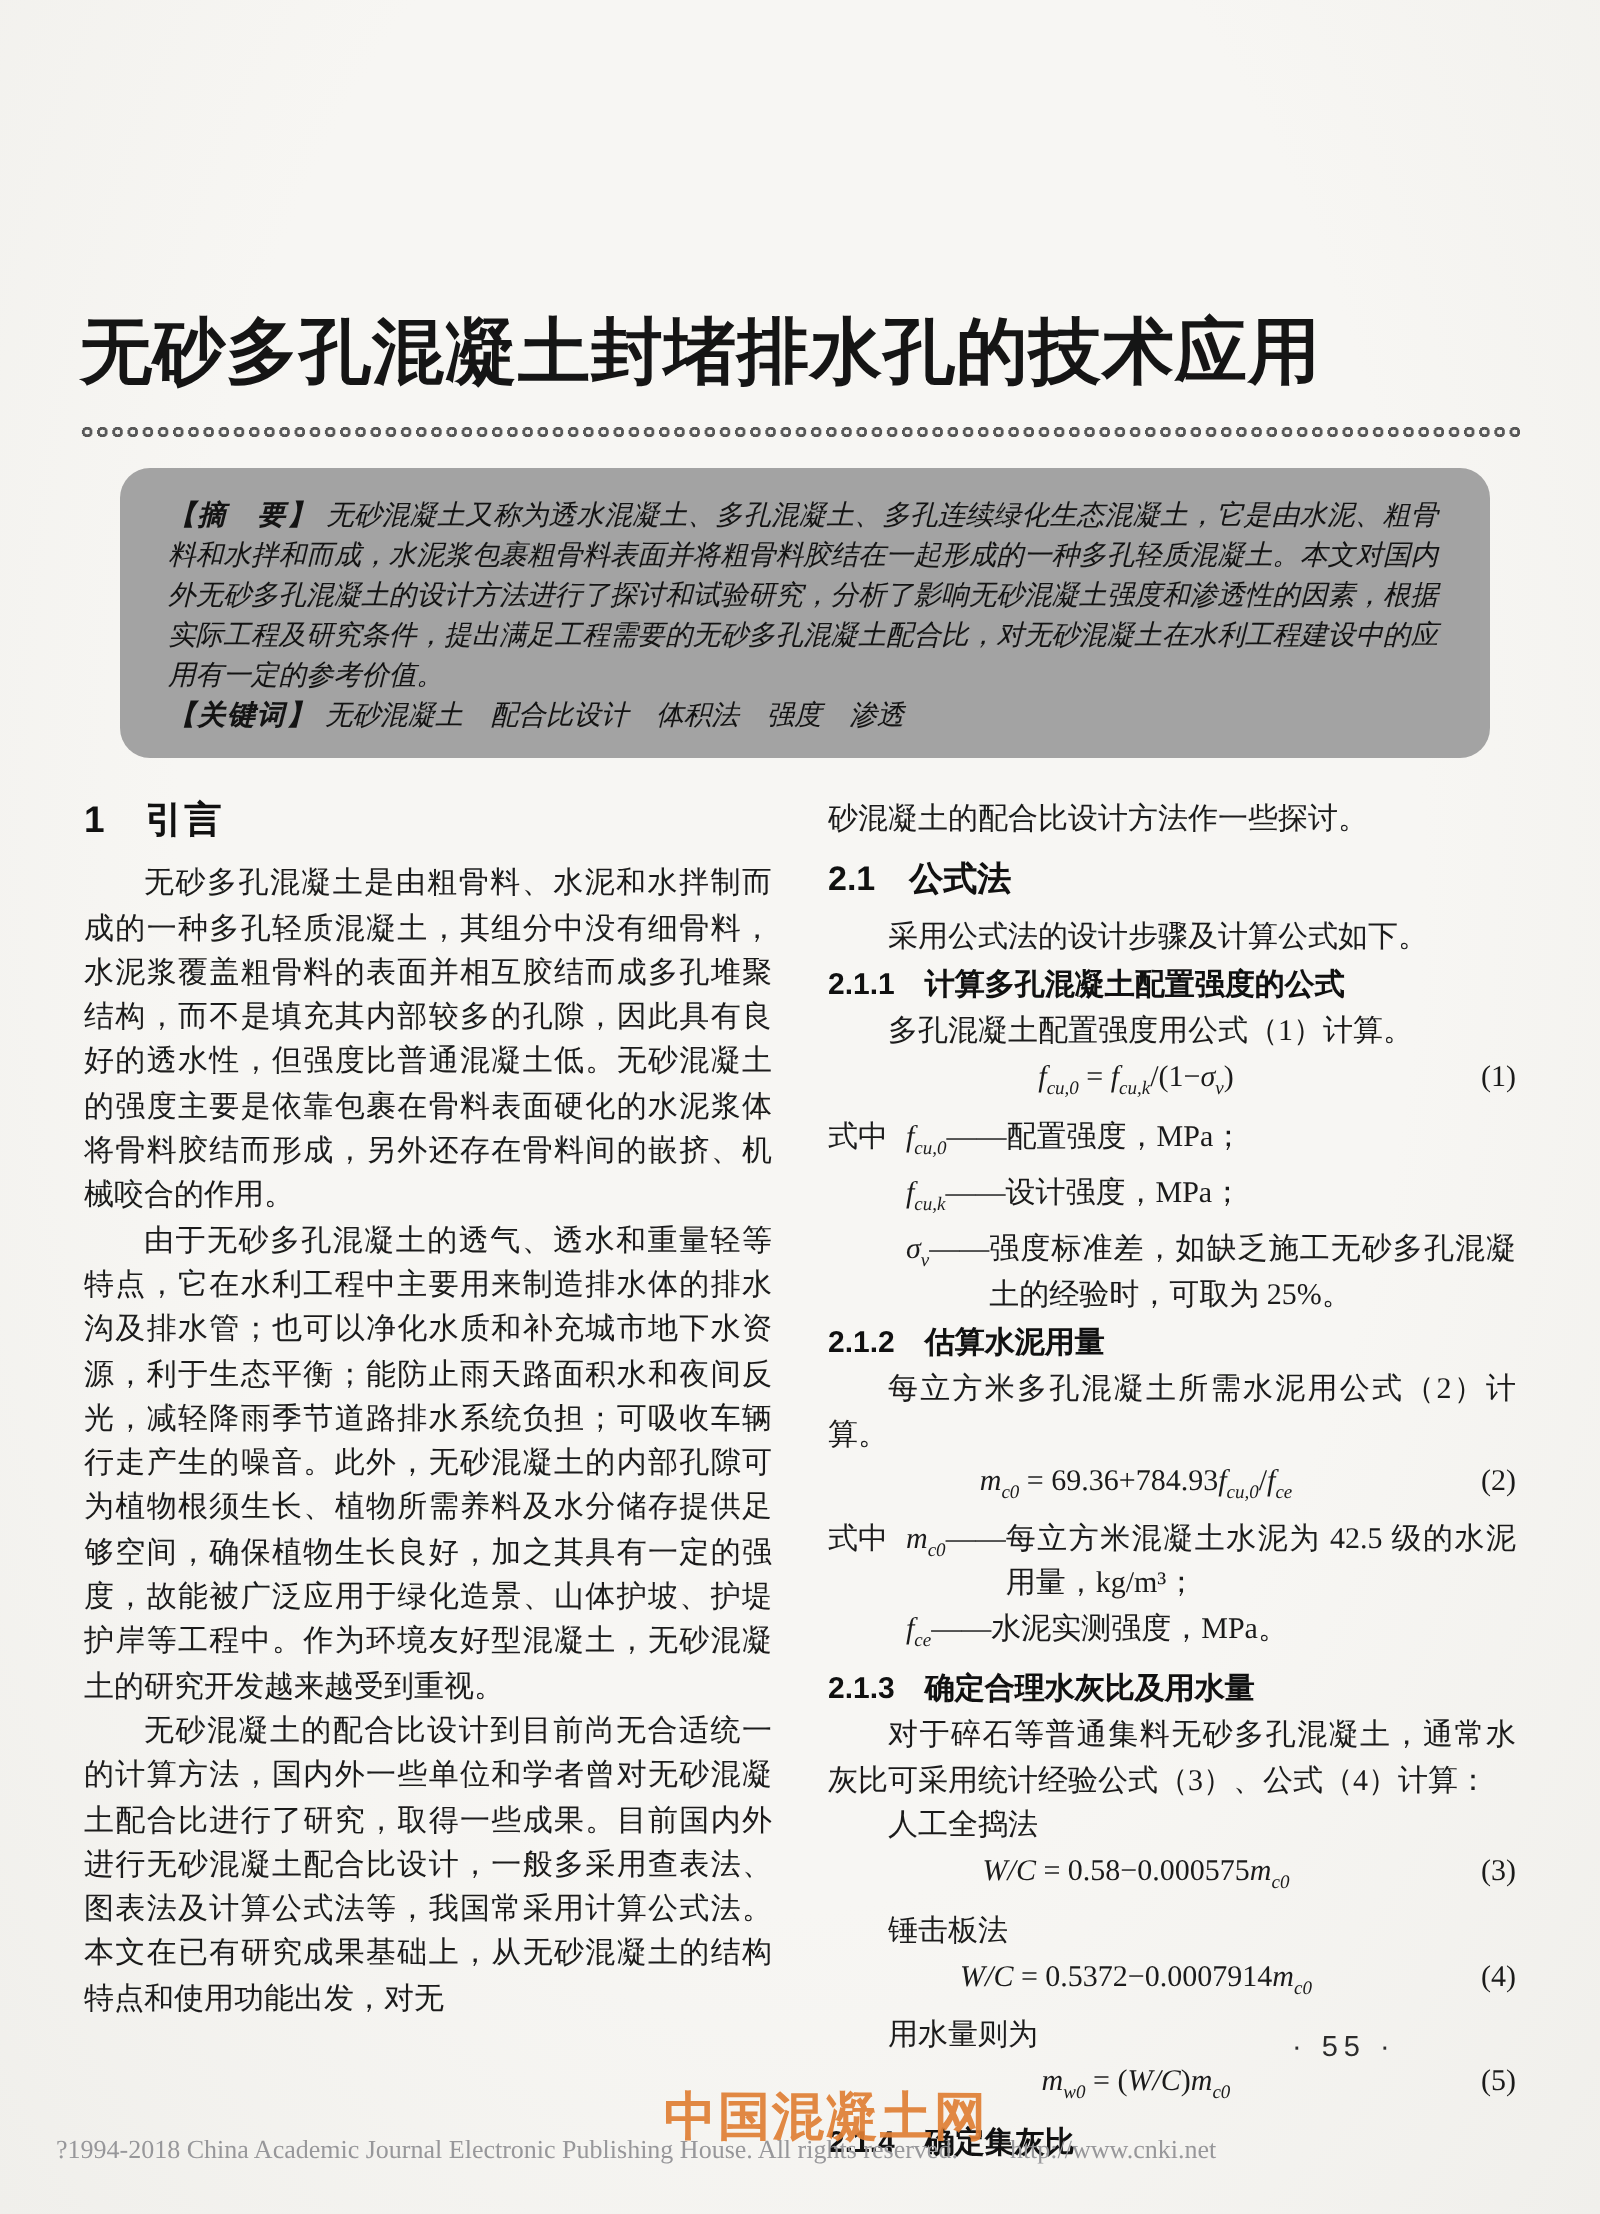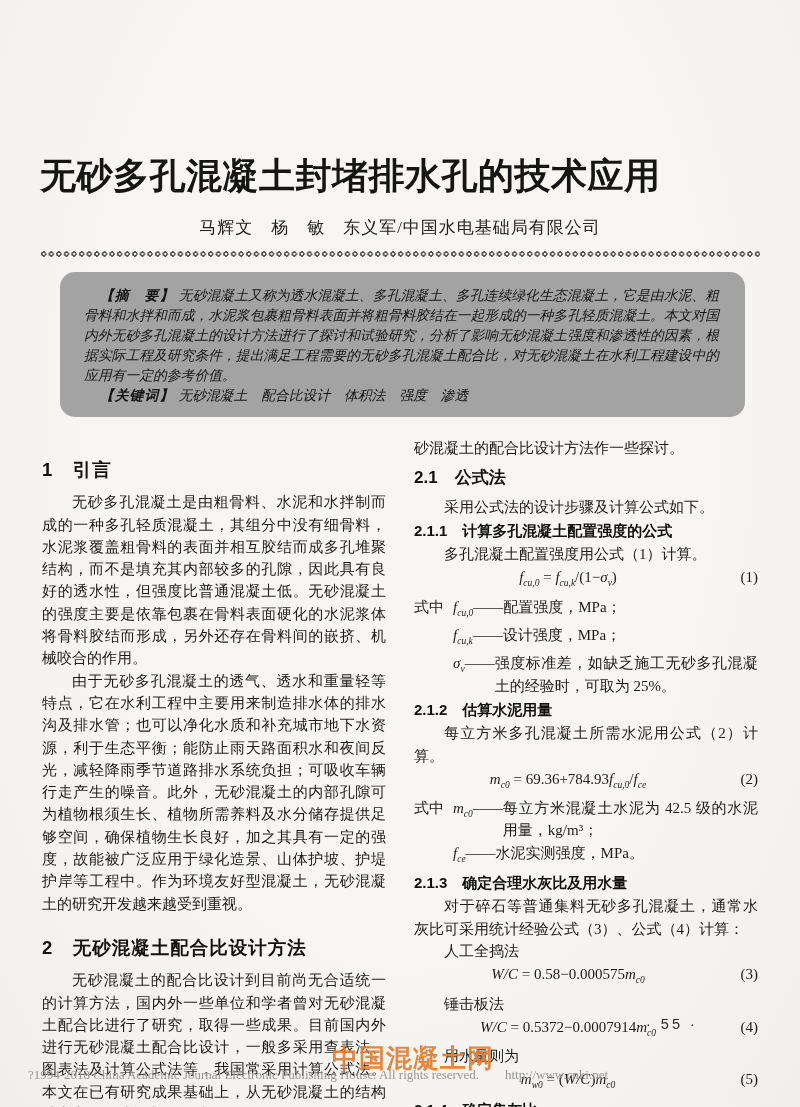--- a/index.html
+++ b/index.html
@@ -18,30 +18,30 @@
   .chain {
     height:8px; margin:11px 40px 0;
     background-image: radial-gradient(circle at 3.6px 4px, rgba(0,0,0,0) 1.2px, #575757 1.3px, #575757 2.6px, rgba(0,0,0,0) 2.7px);
     background-size:7.6px 8px; background-repeat:repeat-x;
   }
   .abstract-box {
     margin:14px 55px 0 60px; background:#a3a3a3; border-radius:15px;
     padding:14px 26px 11px 24px; font-size:13.8px; line-height:20px; color:#131313;
     font-style:italic; text-align:justify;
   }
-  .abstract-box b { letter-spacing:1px;margin-left:16px; }
+  .abstract-box b { letter-spacing:1px; }
   .abs-p { margin:0; }
   .abs-kw { margin:0; }
   .columns { display:flex; gap:28px; margin:20px 42px 0; }
   .col { width:344px; font-size:15px; line-height:22.3px; text-align:justify; }
   .body-p { margin:0; text-indent:2em; }
   .noindent { text-indent:0; }
   .h-sec {
     font-family:"Liberation Sans", sans-serif; font-weight:bold; color:#111;
-    font-size:18.5px; margin:22px 0 10px; letter-spacing:1px;
+    font-size:18.5px; margin:0 0 10px; letter-spacing:1px;
   }
   .h-sub {
     font-family:"Liberation Sans", sans-serif; font-weight:bold; color:#111;
     font-size:17px; margin:8px 0 6px;
   }
   .h-sub2 {
     font-family:"Liberation Sans", sans-serif; font-weight:bold; color:#111;
     font-size:15px; margin:2px 0 1px;
   }
   .eq-row { display:flex; align-items:baseline; margin:1px 0; }
@@ -68,39 +68,37 @@
     color:#e07f35; opacity:0.92; letter-spacing:1px;
     font-family:"Liberation Sans", sans-serif;
   }
 </style>
 </head>
 <body>
 
 <div class="page">
 
   <h1 class="title">无砂多孔混凝土封堵排水孔的技术应用</h1>
-  <div class="authors">马辉文　杨　敏　东义军/中国水电基础局有限公司</div>
   <div class="chain"></div>
 
   <div class="abstract-box">
     <p class="abs-p">
       <b>【摘　要】 </b><span>无砂混凝土又称为透水混凝土、多孔混凝土、多孔连续绿化生态混凝土，它是由水泥、粗骨料和水拌和而成，水泥浆包裹粗骨料表面并将粗骨料胶结在一起形成的一种多孔轻质混凝土。本文对国内外无砂多孔混凝土的设计方法进行了探讨和试验研究，分析了影响无砂混凝土强度和渗透性的因素，根据实际工程及研究条件，提出满足工程需要的无砂多孔混凝土配合比，对无砂混凝土在水利工程建设中的应用有一定的参考价值。</span>
     </p>
     <p class="abs-kw">
       <b>【关键词】 </b><span>无砂混凝土　配合比设计　体积法　强度　渗透</span>
     </p>
   </div>
 
   <div class="columns">
 
     <div class="col">
       <h2 class="h-sec">1　引言</h2>
       <p class="body-p">无砂多孔混凝土是由粗骨料、水泥和水拌制而成的一种多孔轻质混凝土，其组分中没有细骨料，水泥浆覆盖粗骨料的表面并相互胶结而成多孔堆聚结构，而不是填充其内部较多的孔隙，因此具有良好的透水性，但强度比普通混凝土低。无砂混凝土的强度主要是依靠包裹在骨料表面硬化的水泥浆体将骨料胶结而形成，另外还存在骨料间的嵌挤、机械咬合的作用。</p>
       <p class="body-p">由于无砂多孔混凝土的透气、透水和重量轻等特点，它在水利工程中主要用来制造排水体的排水沟及排水管；也可以净化水质和补充城市地下水资源，利于生态平衡；能防止雨天路面积水和夜间反光，减轻降雨季节道路排水系统负担；可吸收车辆行走产生的噪音。此外，无砂混凝土的内部孔隙可为植物根须生长、植物所需养料及水分储存提供足够空间，确保植物生长良好，加之其具有一定的强度，故能被广泛应用于绿化造景、山体护坡、护堤护岸等工程中。作为环境友好型混凝土，无砂混凝土的研究开发越来越受到重视。</p>
-      <h2 class="h-sec">2　无砂混凝土配合比设计方法</h2>
       <p class="body-p">无砂混凝土的配合比设计到目前尚无合适统一的计算方法，国内外一些单位和学者曾对无砂混凝土配合比进行了研究，取得一些成果。目前国内外进行无砂混凝土配合比设计，一般多采用查表法、图表法及计算公式法等，我国常采用计算公式法。本文在已有研究成果基础上，从无砂混凝土的结构特点和使用功能出发，对无</p>
     </div>
 
     <div class="col">
       <p class="body-p noindent">砂混凝土的配合比设计方法作一些探讨。</p>
 
       <h3 class="h-sub">2.1　公式法</h3>
       <p class="body-p">采用公式法的设计步骤及计算公式如下。</p>
 
       <h4 class="h-sub2">2.1.1　计算多孔混凝土配置强度的公式</h4>

